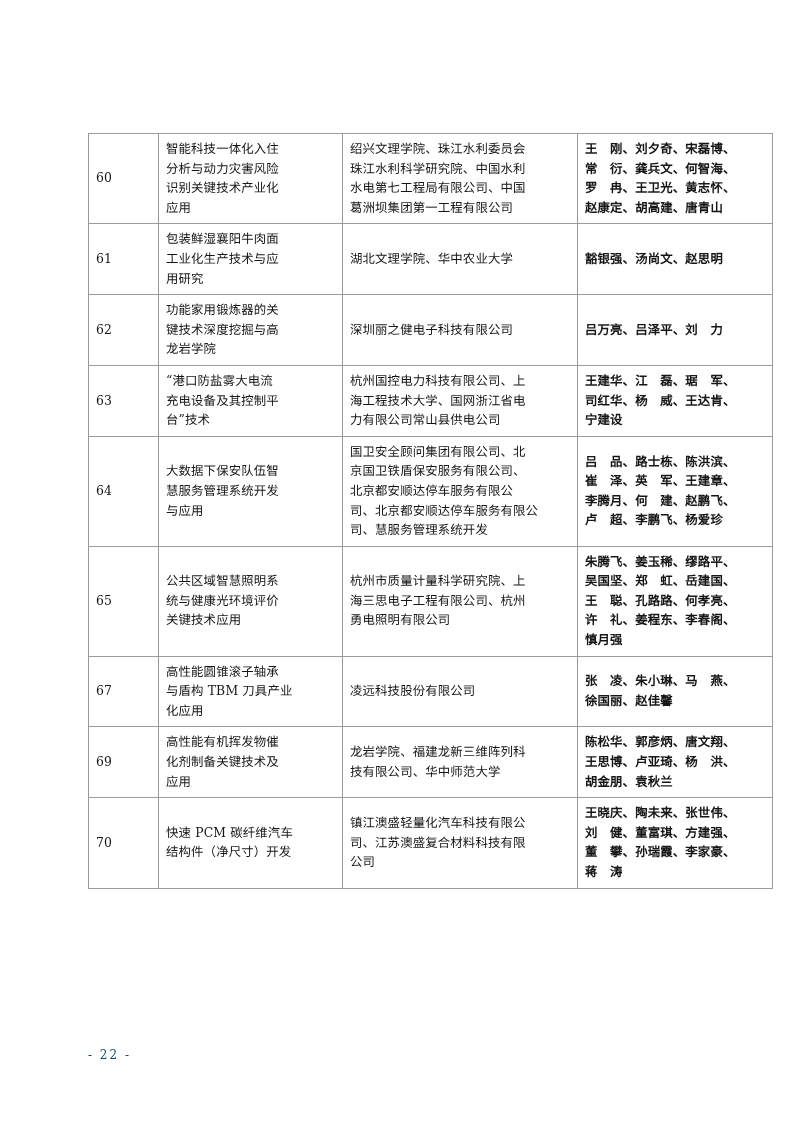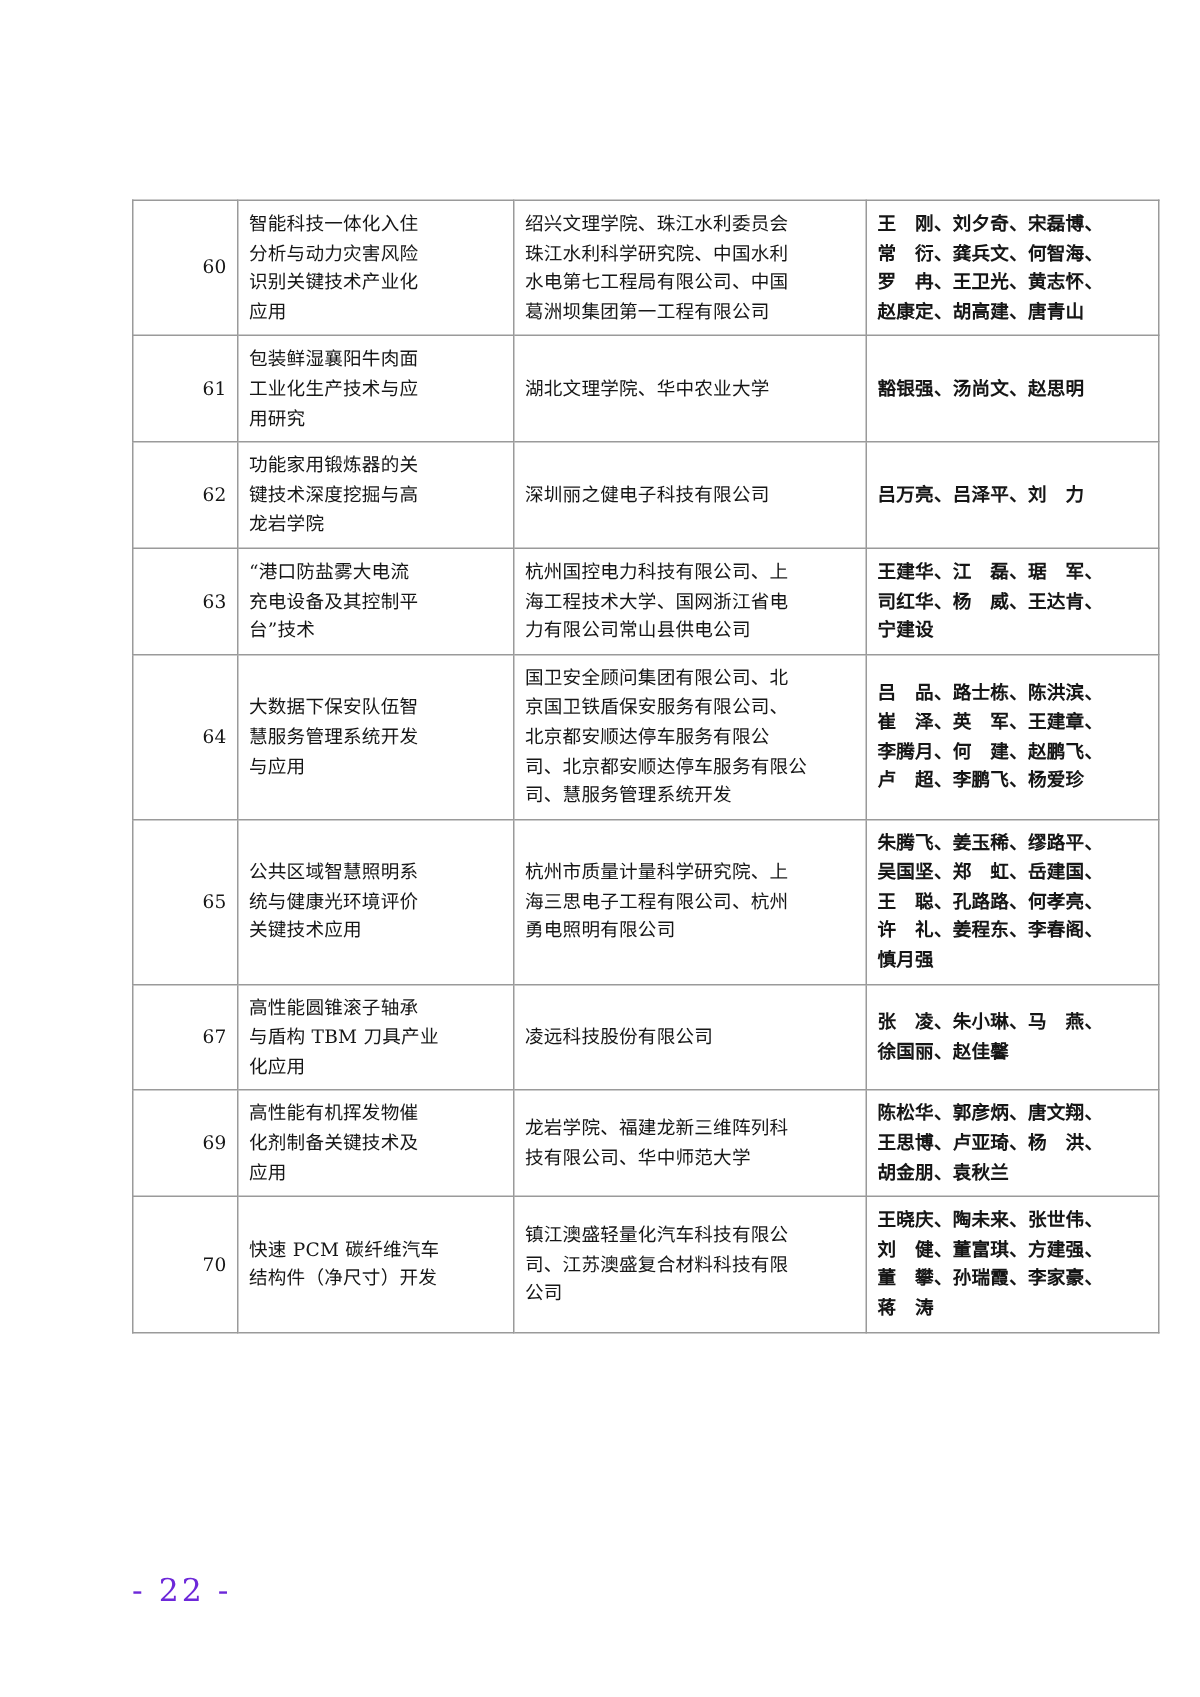--- a/index.html
+++ b/index.html
@@ -45,21 +45,21 @@
     padding: 5px 7px 6px 7px;
     font-size: 12.4px;
     line-height: 1.58;
     letter-spacing: 0.15px;
     color: #161616;
     font-family: "DejaVu Serif", "Liberation Serif", serif;
   }
 
   td.col-no {
     width: 55px;
-    text-align: right;
+    text-align: left;
     font-family: "DejaVu Serif", "Liberation Serif", serif;
     font-size: 13px;
     padding-left: 2px;
     padding-right: 2px;
   }
   td.col-title {
     width: 169px;
   }
   td.col-org {
     width: 220px;
@@ -78,23 +78,23 @@
     white-space: pre;
   }
 
   .page-number {
     position: absolute;
     left: 88px;
     top: 1048px;
     width: 160px;
     text-align: left;
     font-family: "DejaVu Serif", "Liberation Serif", serif;
-    font-size: 21px;
+    font-size: 12px;
     letter-spacing: 2px;
-    color: #6d28d9;
+    color: #0c4a6e;
   }
 </style>
 </head>
 <body>
 
 <div class="page">
 
   <div class="table-wrap">
     <table class="award-table">
       <tbody>

